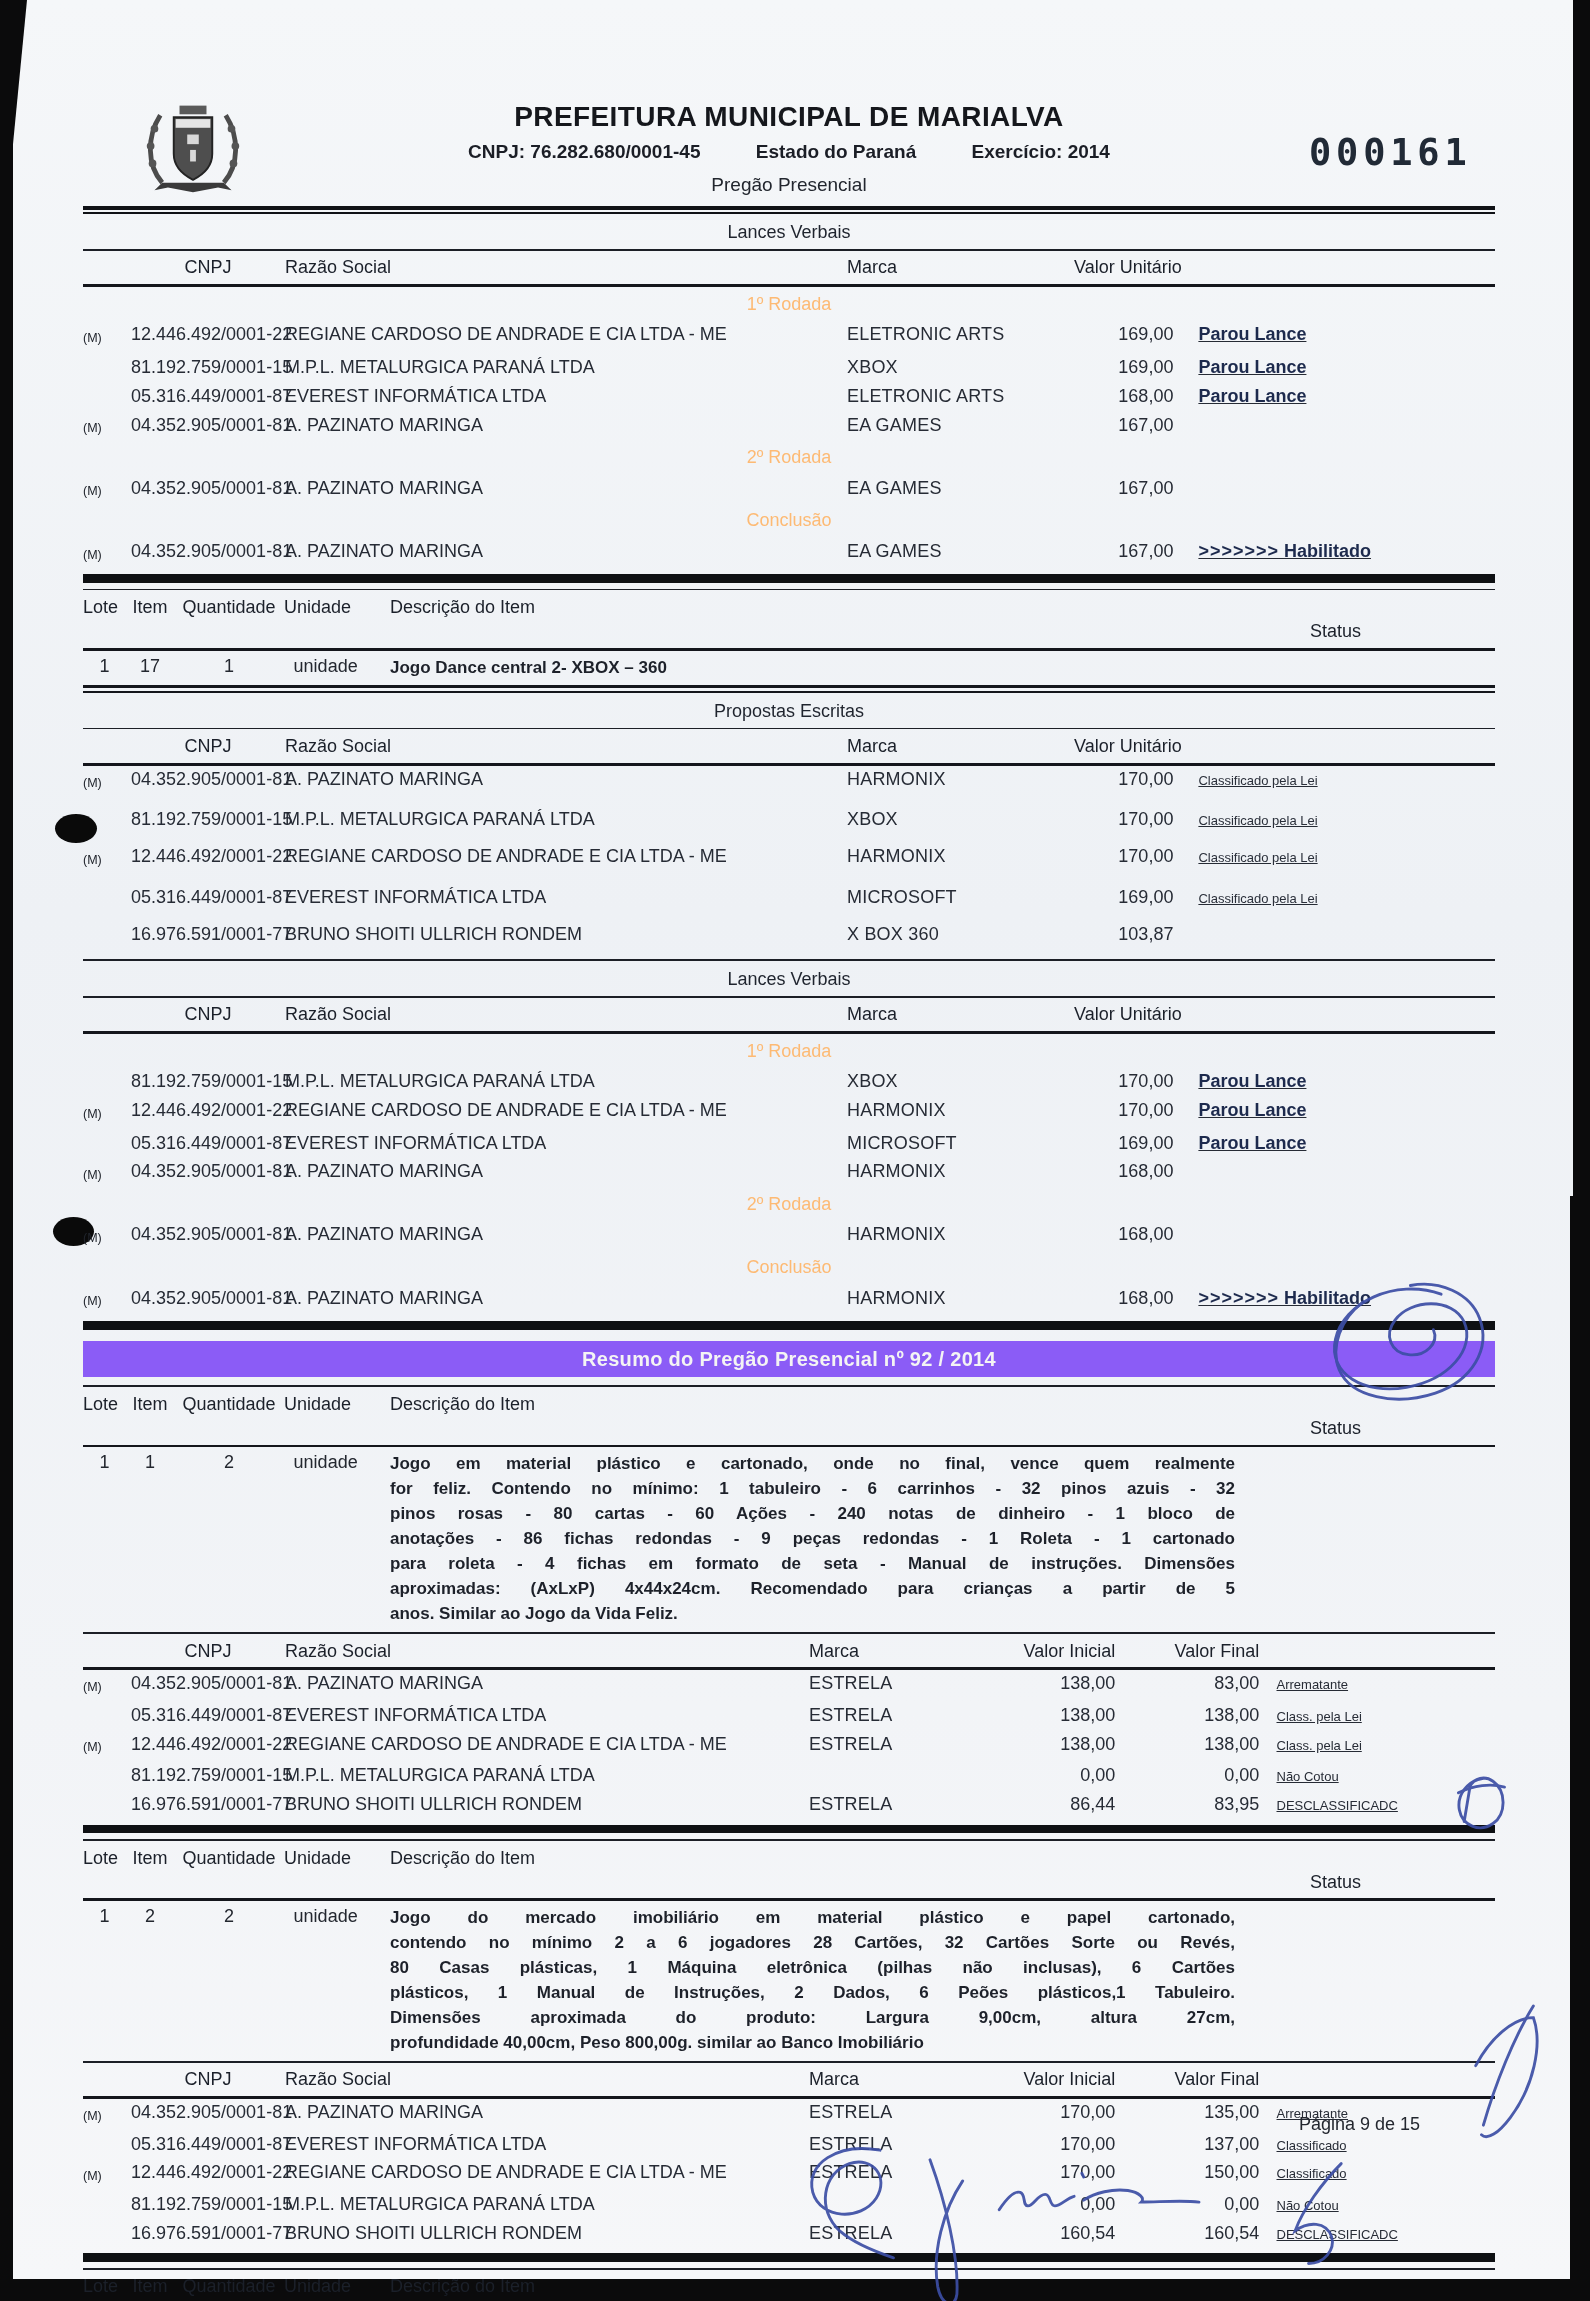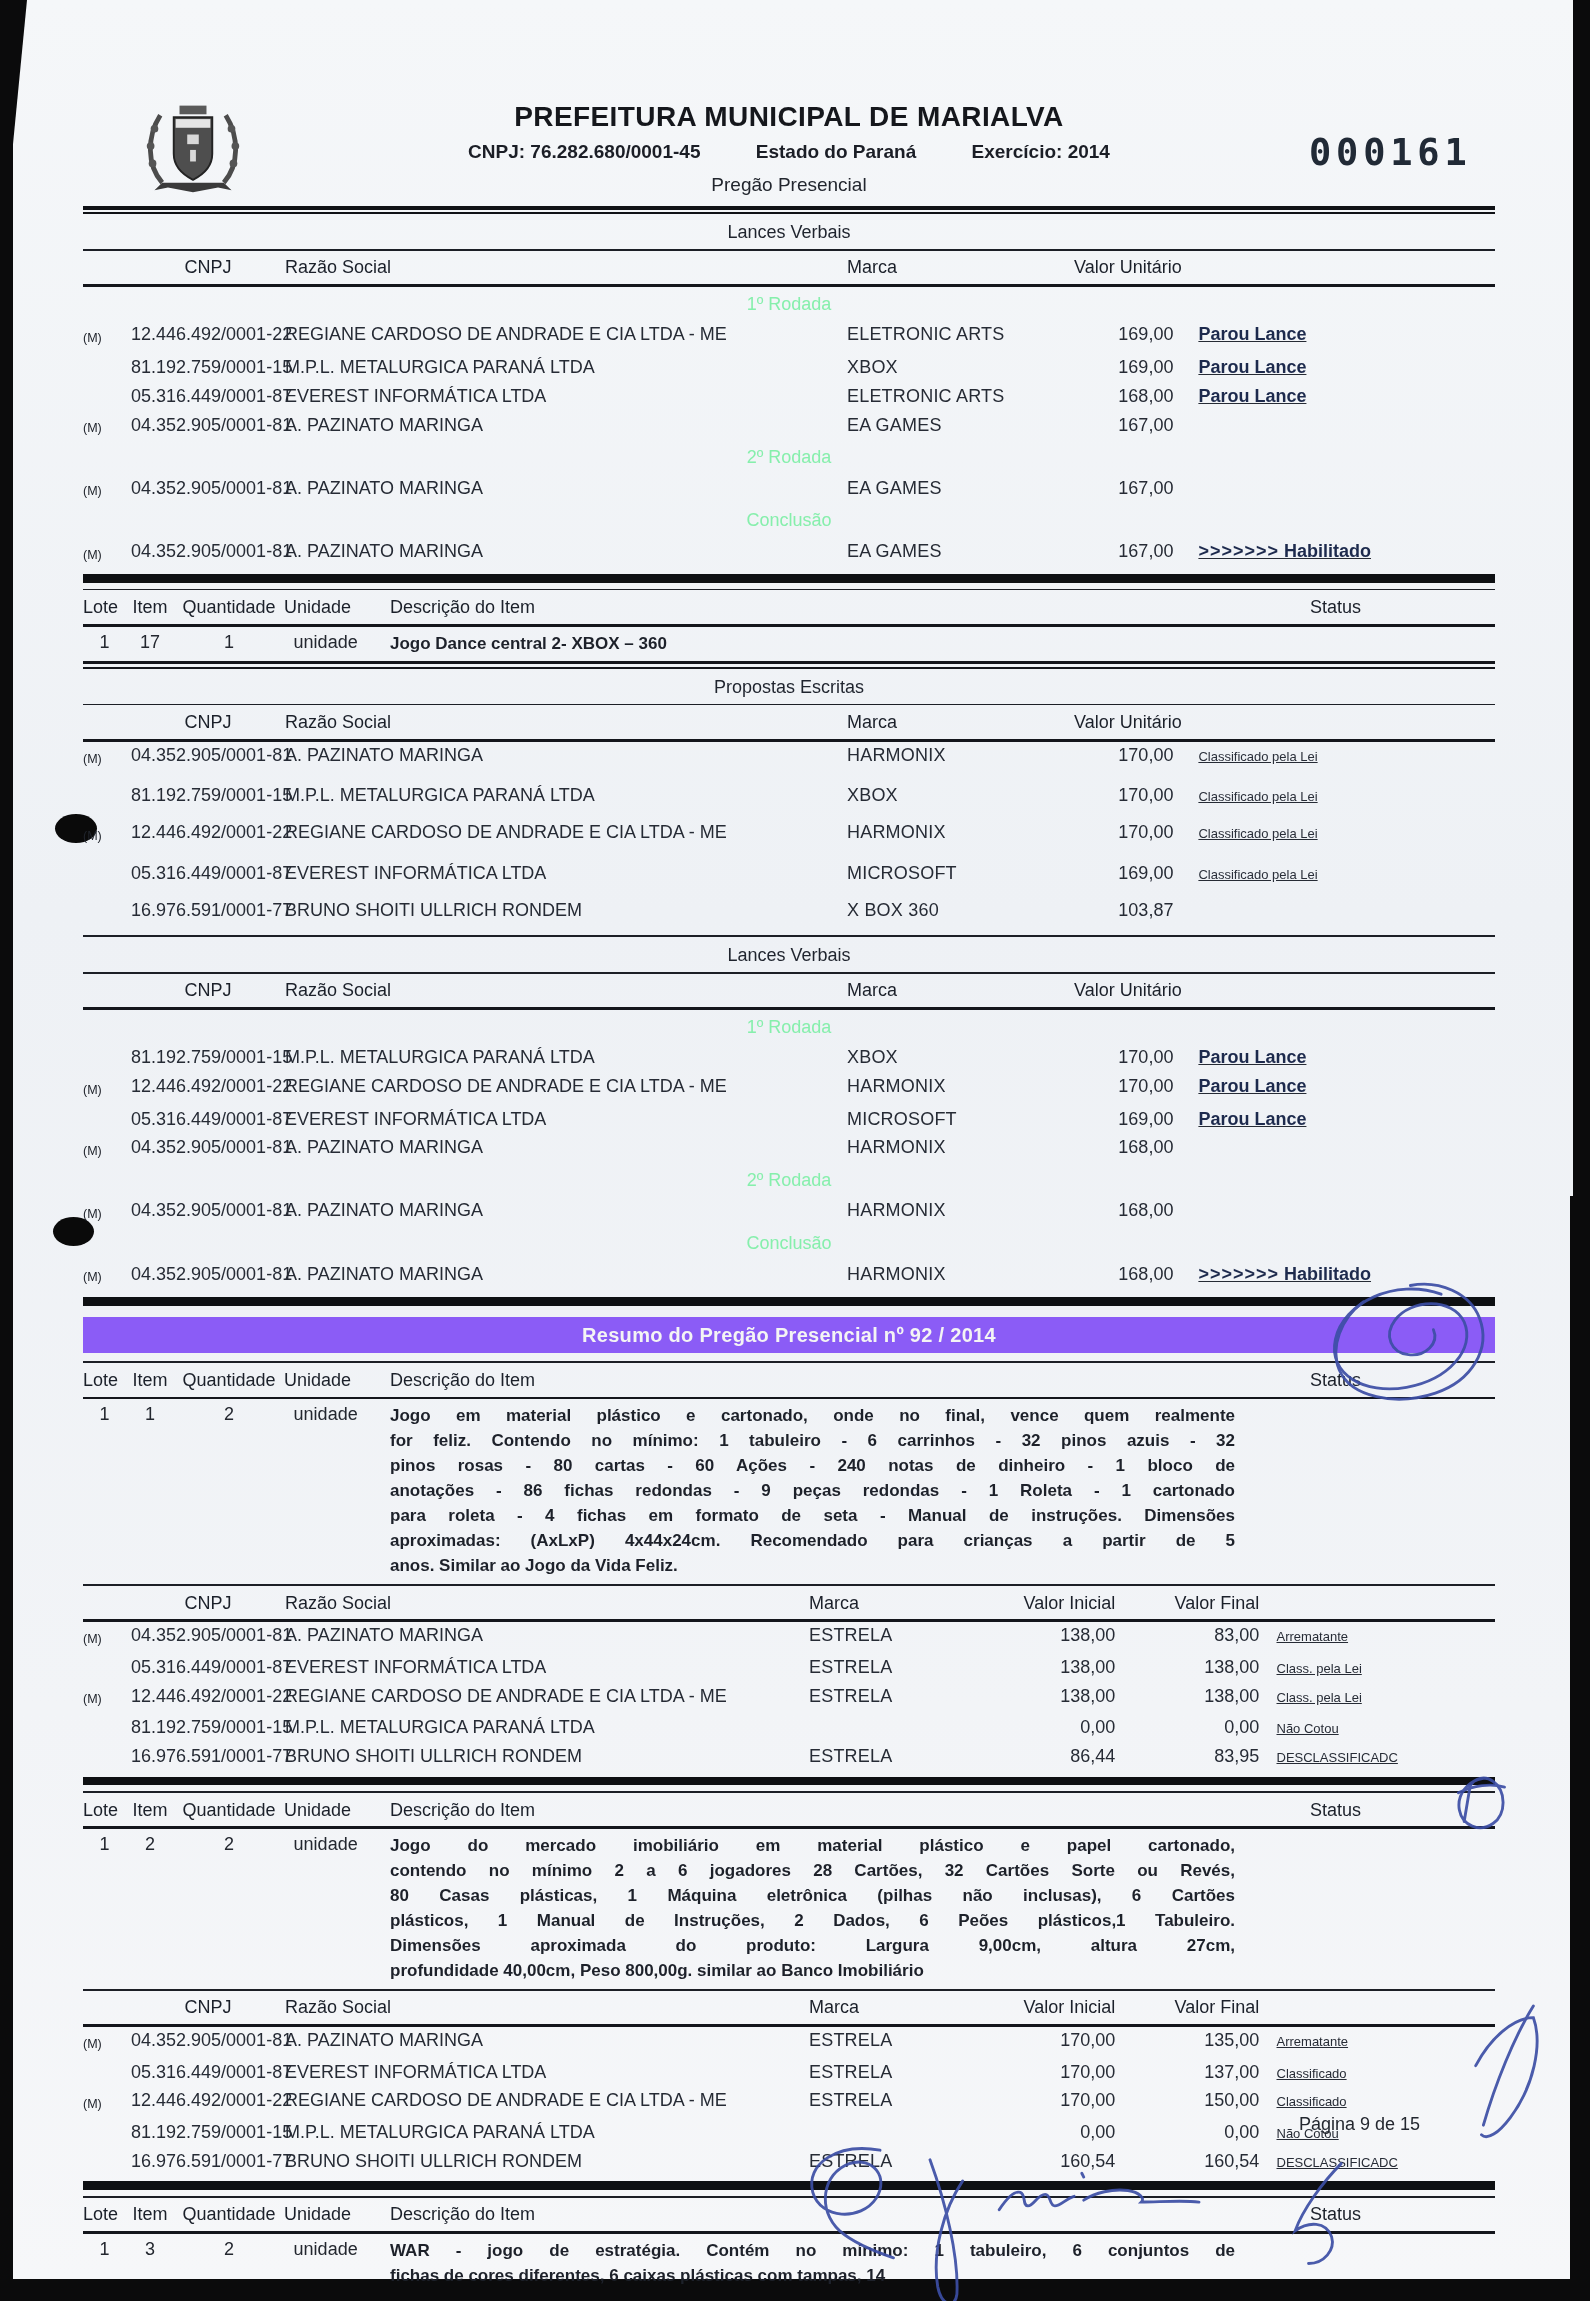--- a/index.html
+++ b/index.html
@@ -31,21 +31,21 @@
   .banner{background:#8b5cf6;color:#f4f4f4;font-weight:bold;font-size:20px;text-align:center;
     padding:6.7px 0;margin:11.5px 0 7.7px;letter-spacing:0.3px;}
 
   
   .bid-head,.bid-row{display:grid;grid-template-columns:48px 154px 562px 173px 163px 1fr;}
   .bid-head{font-size:18px;color:#1b202a;line-height:23px;padding:3.8px 0 2.9px;}
   .h-cnpj{text-align:center;}
   .h-valor{white-space:nowrap;padding-left:54px;}
   .bid-row{font-size:18px;color:#262b35;line-height:23px;margin-bottom:5.8px;}
   .bid-row.wide{margin-bottom:13.4px;}
-  .roundline{text-align:center;font-size:18px;color:#86efac;line-height:21px;margin:6.7px 0 8.6px;}
+  .roundline{text-align:center;font-size:18px;color:#fdba74;line-height:21px;margin:6.7px 0 8.6px;}
   .m-cell{font-size:12.5px;padding-top:3.8px;color:#20242c;}
   .cnpj-cell{white-space:nowrap;font-size:18px;}
   .marca-cell{letter-spacing:0.2px;}
   .valor-cell{text-align:right;padding-right:9.6px;}
   .status-cell{padding-left:15.4px;white-space:nowrap;text-decoration:underline;}
   .status-bold{font-weight:bold;color:#1d2a4d;}
   .arrows{font-weight:bold;color:#1d2a4d;letter-spacing:1px;}
   .status-small{font-size:13px;color:#2a2f3a;}
   .status-small .status-line{line-height:17.3px;}
   .status-plain{font-size:13px;color:#272c36;}
@@ -54,21 +54,21 @@
   .res-head,.res-row{display:grid;grid-template-columns:48px 154px 524px 149px 163px 144px 1fr;}
   .res-head{font-size:18px;color:#1b202a;line-height:23px;padding:3.8px 0 2.9px;}
   .res-head .h-vi,.res-head .h-vf{text-align:right;padding-right:5.8px;white-space:nowrap;}
   .res-row{font-size:18px;color:#262b35;line-height:23px;margin-bottom:4.8px;}
   .vi-cell,.vf-cell{text-align:right;padding-right:5.8px;}
   .res-row .status-cell{padding-left:11.5px;}
 
   
   .lote-head,.lote-row{display:grid;grid-template-columns:43px 48px 110px 106px 845px 1fr;}
   .lote-head{font-size:18px;color:#1b202a;line-height:23px;padding:3.8px 0 2.9px;}
-  .lote-head .h-status{padding-left:75px;}
+  .lote-head .h-status{padding-left:75px;margin-top:24px;}
   .lote-row{font-size:18px;color:#23272f;line-height:23px;margin:3.8px 0 5.8px;}
   .lote-c{text-align:center;}
   .unidade-cell{padding-left:9.6px;}
   .desc-cell{color:#1d212a;}
   .desc-line{font-weight:bold;font-size:17px;line-height:25px;text-align:justify;text-align-last:justify;}
   .desc-line.last{text-align-last:left;}
 
   #stamp{position:absolute;left:1309px;top:131px;font-family:"DejaVu Sans Mono",monospace;
     font-weight:bold;font-size:37px;letter-spacing:4.8px;color:#212a36;}
   #page-num{position:absolute;left:1299px;top:2114px;font-size:18px;color:#23272f;}

